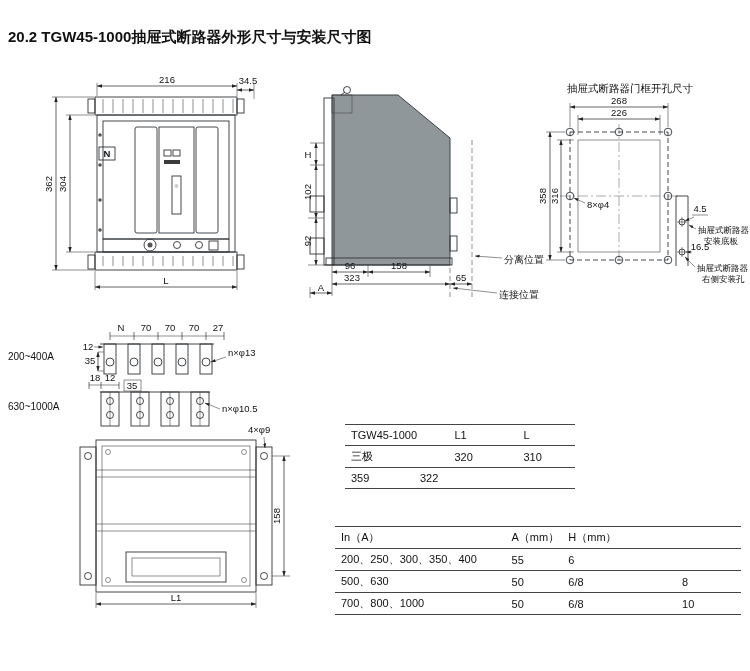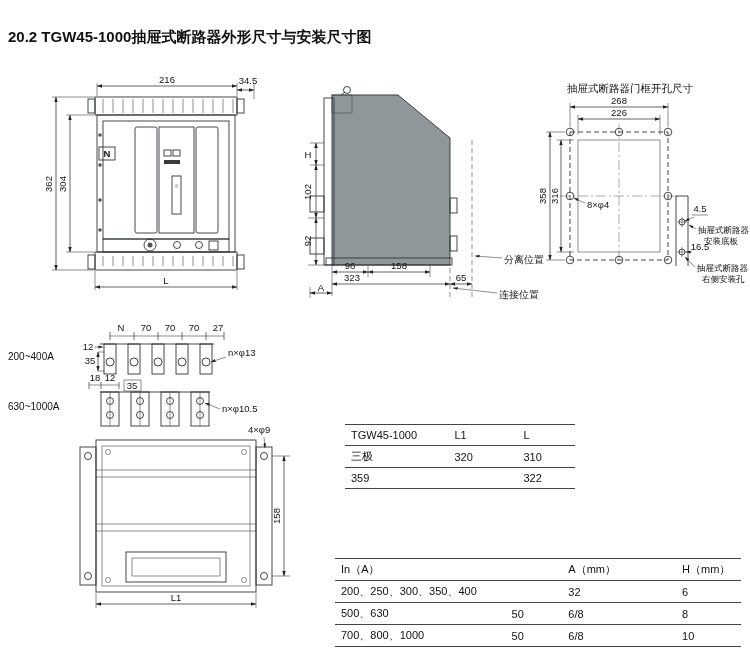--- a/index.html
+++ b/index.html
@@ -17,25 +17,25 @@
   .cl   { stroke:#666; stroke-width:0.55; fill:none; stroke-dasharray:10 3 2 3; }
   .tick { stroke:#333; stroke-width:0.7; }
   text.d   { font-size:9.5px; fill:#111; }
   text.tm  { text-anchor:middle; }
   text.cjk { font-size:10px; fill:#111; }
   text.note{ font-size:8.5px; fill:#111; }
   text.dt  { font-size:10.5px; fill:#111; }
 
   
   .tbl  { position:absolute; font-size:11px; color:#111; border-top:1px solid #444; background:#fff; }
-  .trow { display:flex; border-bottom:1px solid #444; align-items:center; min-height:21px;justify-content:space-between; }
+  .trow { display:flex; border-bottom:1px solid #444; align-items:center; min-height:21px; }
   .tcell{ padding:3px 4px 3px 6px; white-space:nowrap; }
   .spec   { left:345px; top:424px; width:230px; }
   .spec   .c0{width:45%} .spec .c1{width:30%} .spec .c2{width:25%}
-  .rating { left:335px; top:558px; width:406px; }
+  .rating { left:335px; top:526px; width:406px; }
   .rating .c0{width:42%} .rating .c1{width:14%} .rating .c2{width:28%} .rating .c3{width:16%}
 </style>
 </head>
 <body>
 
 <div class="page">
 
   <div class="title">20.2 TGW45-1000抽屉式断路器外形尺寸与安装尺寸图</div>
 
   <svg class="drawing" width="750" height="671" viewBox="0 0 750 671">
@@ -402,21 +402,21 @@
   </div>
 
   <div class="tbl rating">
     <div class="trow">
       <div class="tcell c0">In（A）</div>
       <div class="tcell c1">A（mm）</div>
       <div class="tcell c3">H（mm）</div>
     </div>
     <div class="trow">
       <div class="tcell c0">200、250、300、350、400</div>
-      <div class="tcell c1">32</div>
+      <div class="tcell c1">55</div>
       <div class="tcell c3">6</div>
     </div>
     <div class="trow">
       <div class="tcell c0">500、630</div>
       <div class="tcell c1">50</div>
       <div class="tcell c2">6/8</div>
       <div class="tcell c3">8</div>
     </div>
     <div class="trow">
       <div class="tcell c0">700、800、1000</div>

